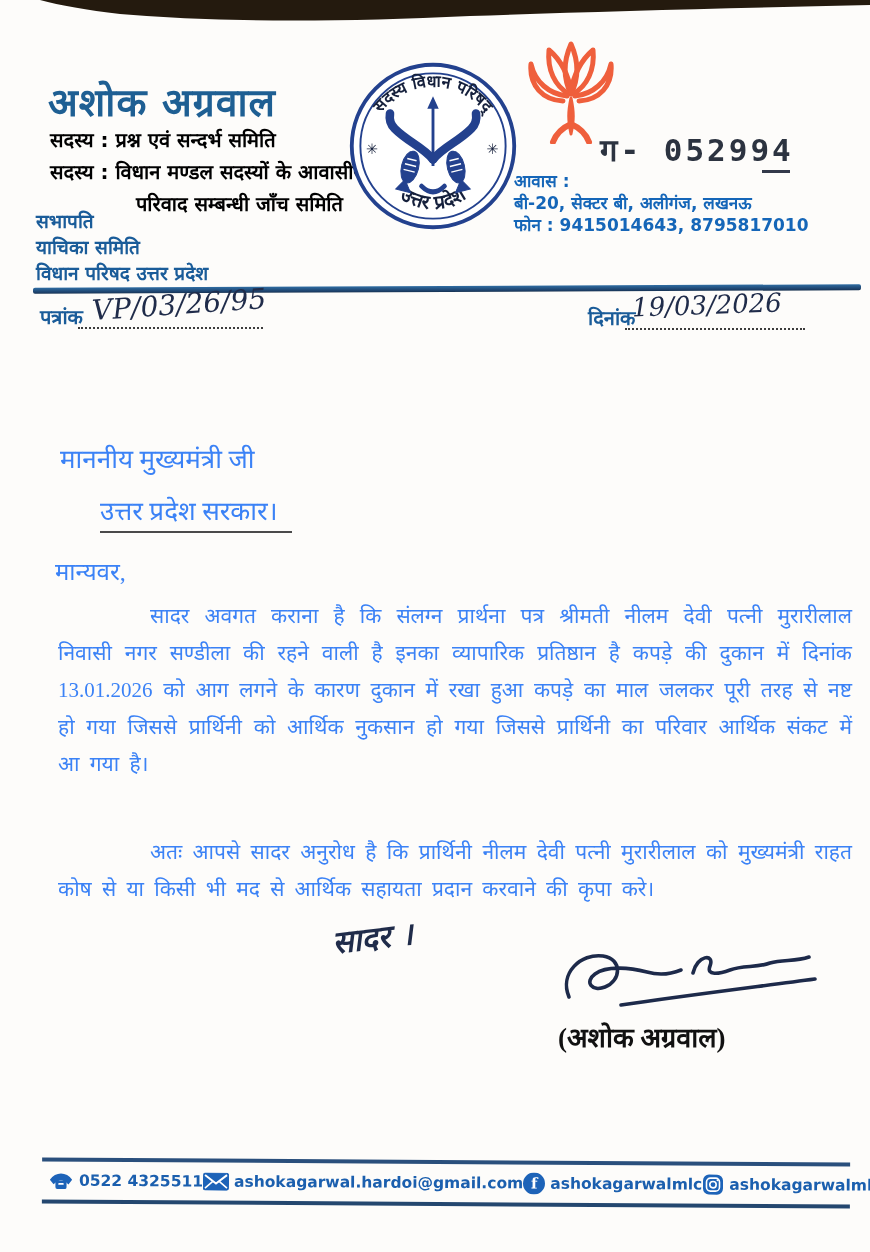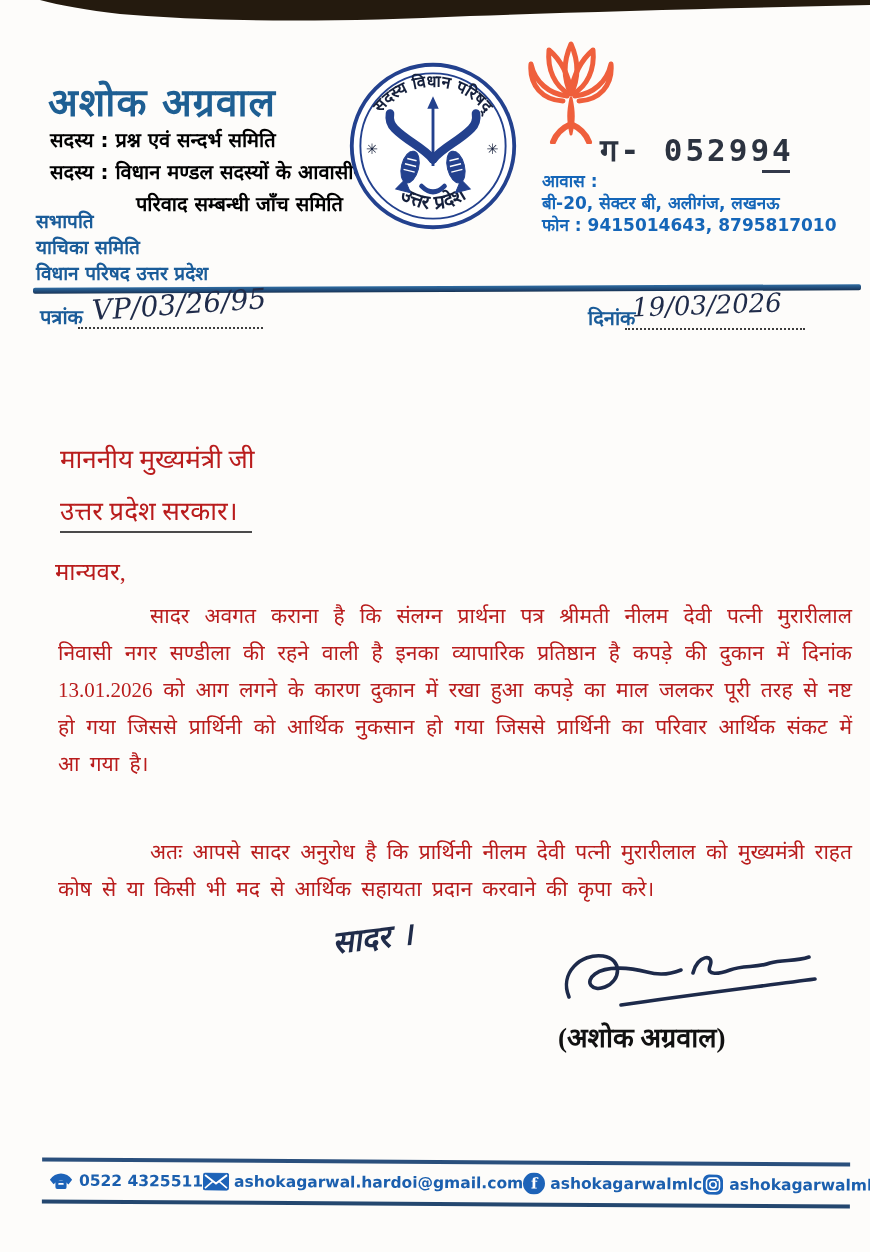--- a/index.html
+++ b/index.html
@@ -28,23 +28,23 @@
     transform:rotate(-0.25deg); border-radius:2px;
   }
   
   .meta-label{font-size:20px; font-weight:bold; color:#1a5c99;}
   .hand{
     font-family:"DejaVu Serif","Liberation Serif",serif;
     font-style:italic; color:#202c4a;
   }
   .dotline{border-bottom:2px dotted #3c3c3c; height:1px;}
   
-  .body-text{font-family:"Liberation Serif","DejaVu Serif",serif; color:#b91c1c;}
+  .body-text{font-family:"Liberation Serif","DejaVu Serif",serif; color:#3b82f6;}
   .to1{font-size:26px;}
-  .to2{font-size:26px; border-bottom:2px solid #4a4a4a; padding:0 14px 5px 0;}
+  .to2{font-size:26px; border-bottom:2px solid #4a4a4a; padding:0 14px 5px 0;margin-left:40px;}
   .salut{font-size:24px;}
   .para{
     font-size:21px; line-height:37px; text-align:justify;
     text-indent:92px; word-spacing:5px; margin:12px;
   }
   .signatory{font-size:27px; font-weight:bold; color:#111; text-align:left; width:200px;}
   
   .footer{
     left:42px; top:1160px; width:808px; height:46px;
     border-top:4px solid #2a4f7c; border-bottom:4px solid #24476f;
@@ -132,21 +132,21 @@
     <path d="M40,58 C22,56 8,44 4,26 C2,48 16,62 36,63"></path>
     <path d="M48,58 C66,56 80,44 84,26 C86,48 72,62 52,63"></path>
     <path d="M44,60 C41,74 41,82 44,96 C47,82 47,74 44,60 Z" fill="#ef5f3c" stroke-width="3"></path>
     <path d="M44,86 C35,90 29,96 26,104" stroke-width="6"></path>
     <path d="M44,86 C53,90 59,96 62,104" stroke-width="6"></path>
   </svg>
 
   <div class="abs reg-number" style="left:600px;top:128px">ग- 052994</div>
   <div class="abs" style="left:762px;top:170px;width:28px;height:0;border-bottom:3px solid #33394a"></div>
 
-  <div class="abs" style="left:542px;top:170px">
+  <div class="abs" style="left:514px;top:170px">
     <div class="addr">आवास :</div>
     <div class="addr">बी-20, सेक्टर बी, अलीगंज, लखनऊ</div>
     <div class="addr">फोन : 9415014643, 8795817010</div>
   </div>
 
   <div class="abs rule"></div>
 
   <div class="abs meta-label" style="left:40px;top:303px">पत्रांक</div>
   <div class="abs hand" style="left:92px;top:288px;font-size:28px;transform:rotate(-4deg)">VP/03/26/95</div>
   <div class="abs dotline" style="left:78px;top:326px;width:185px"></div>

